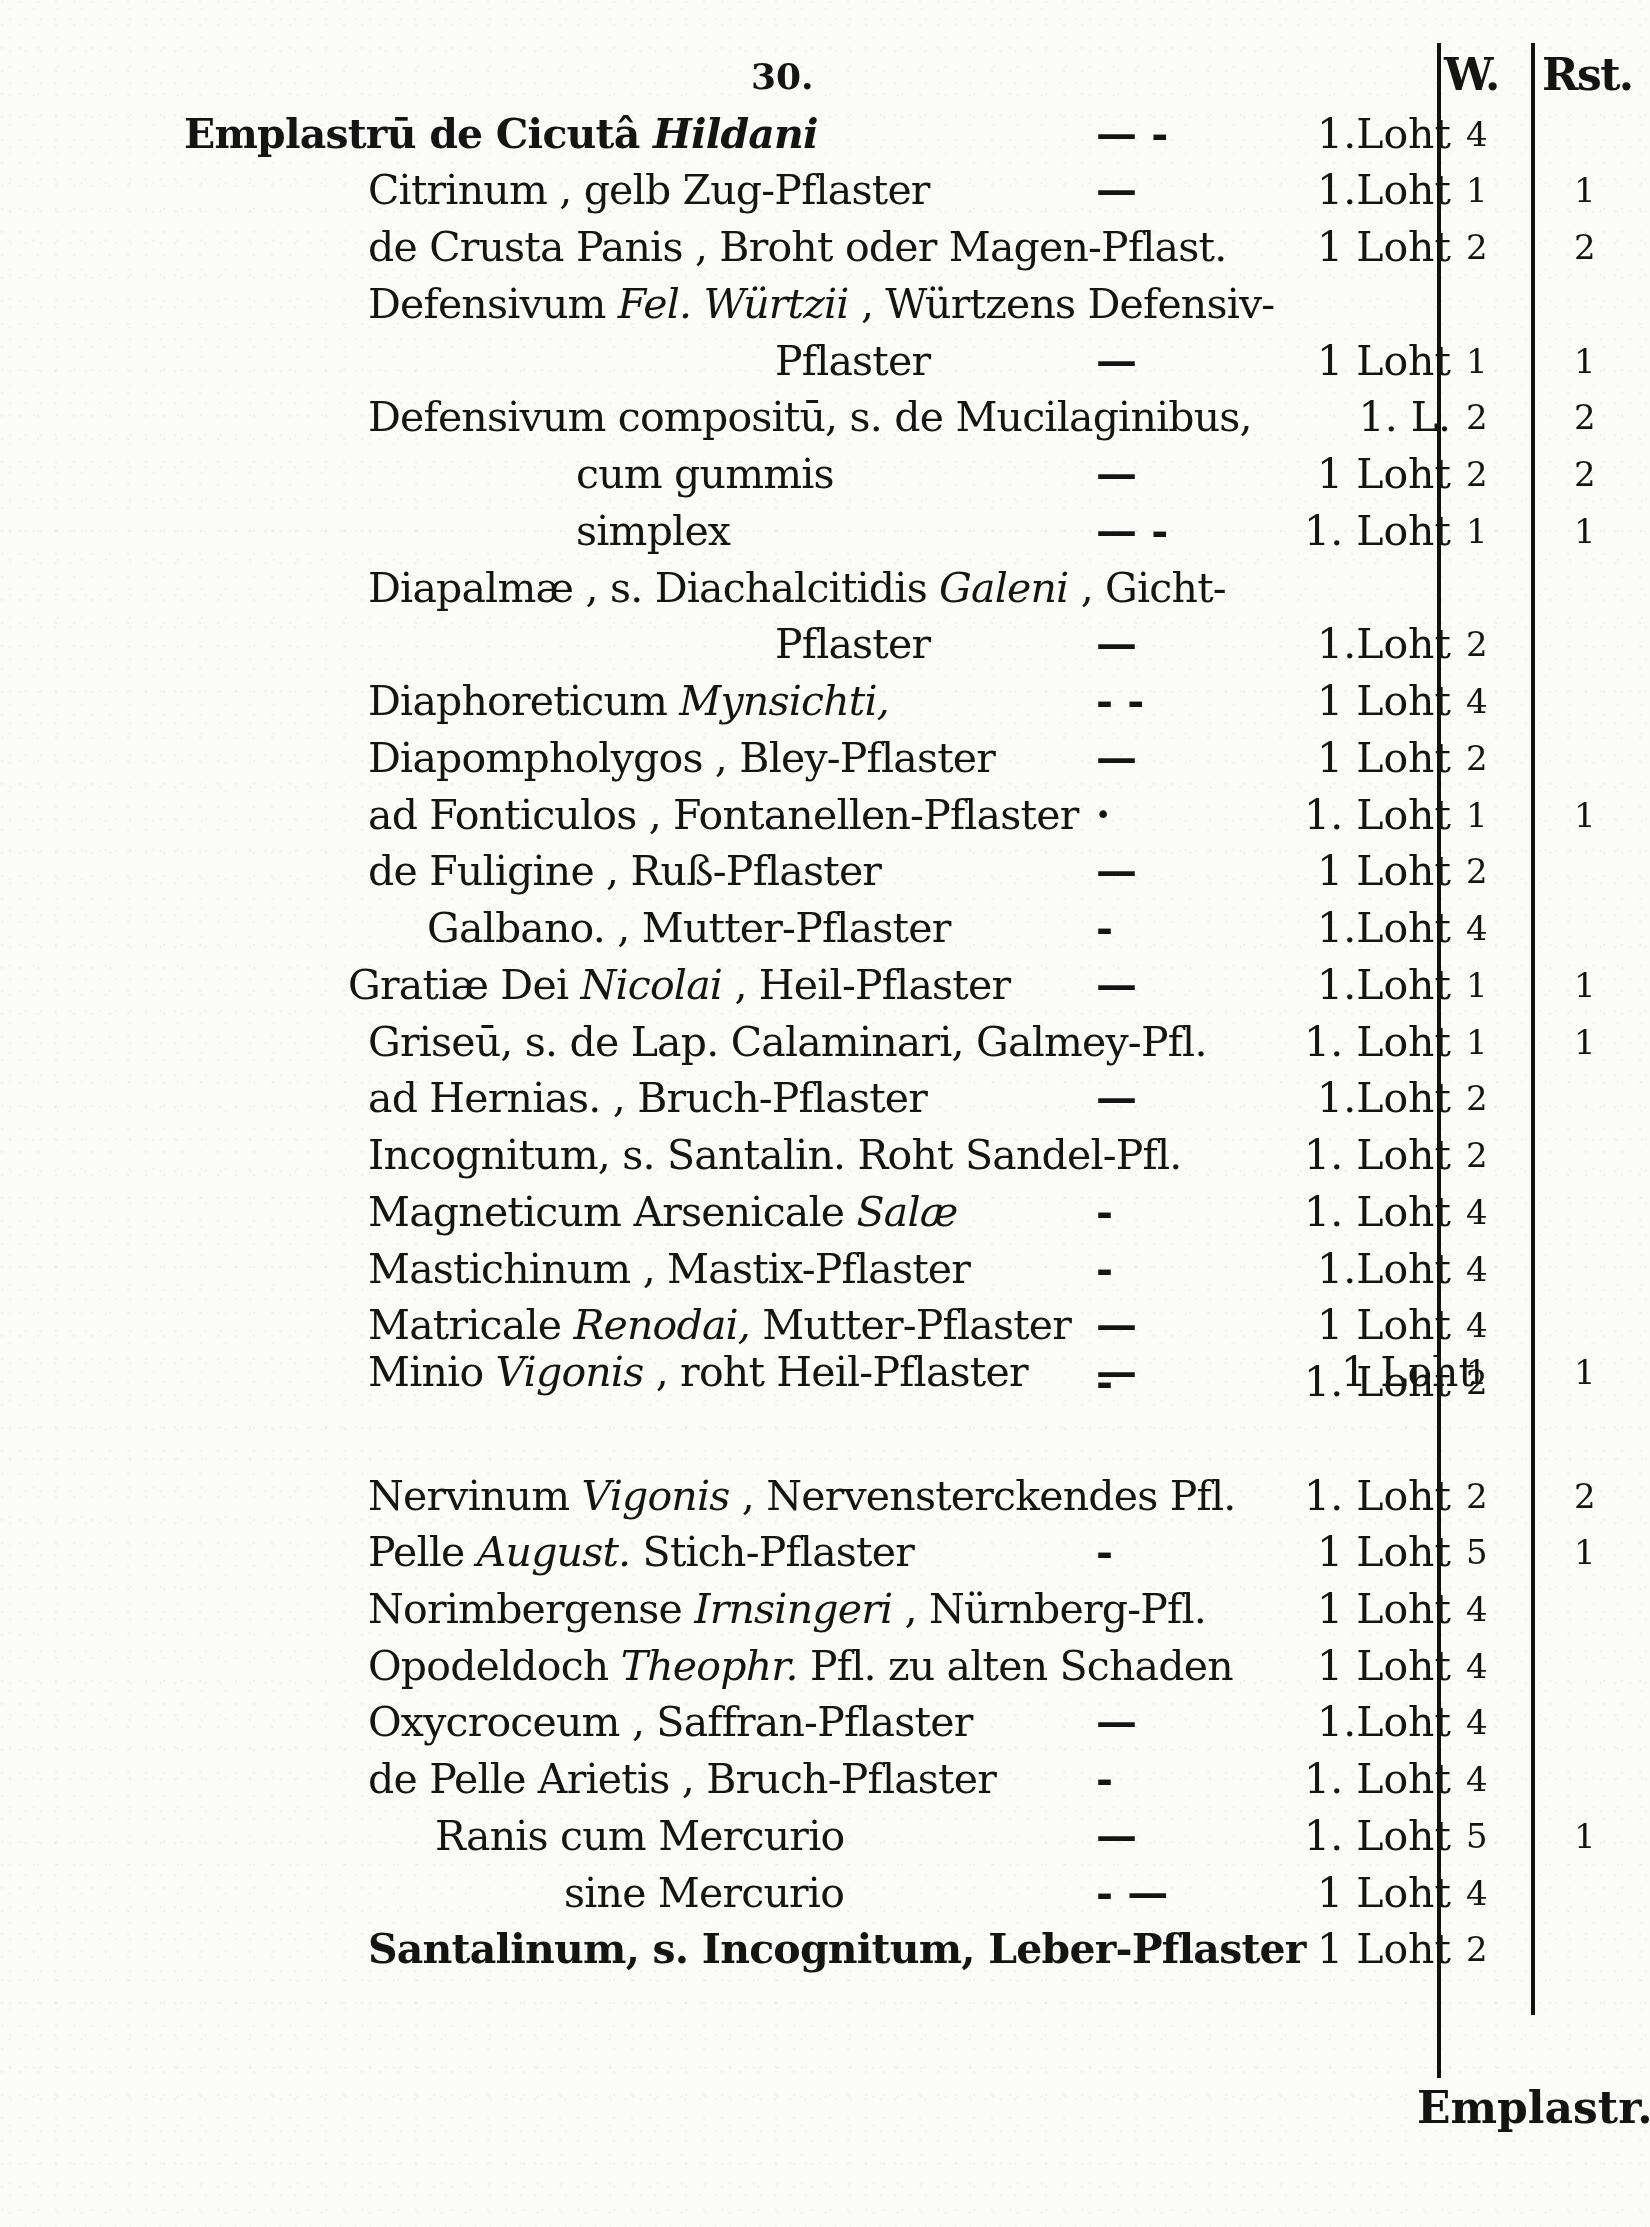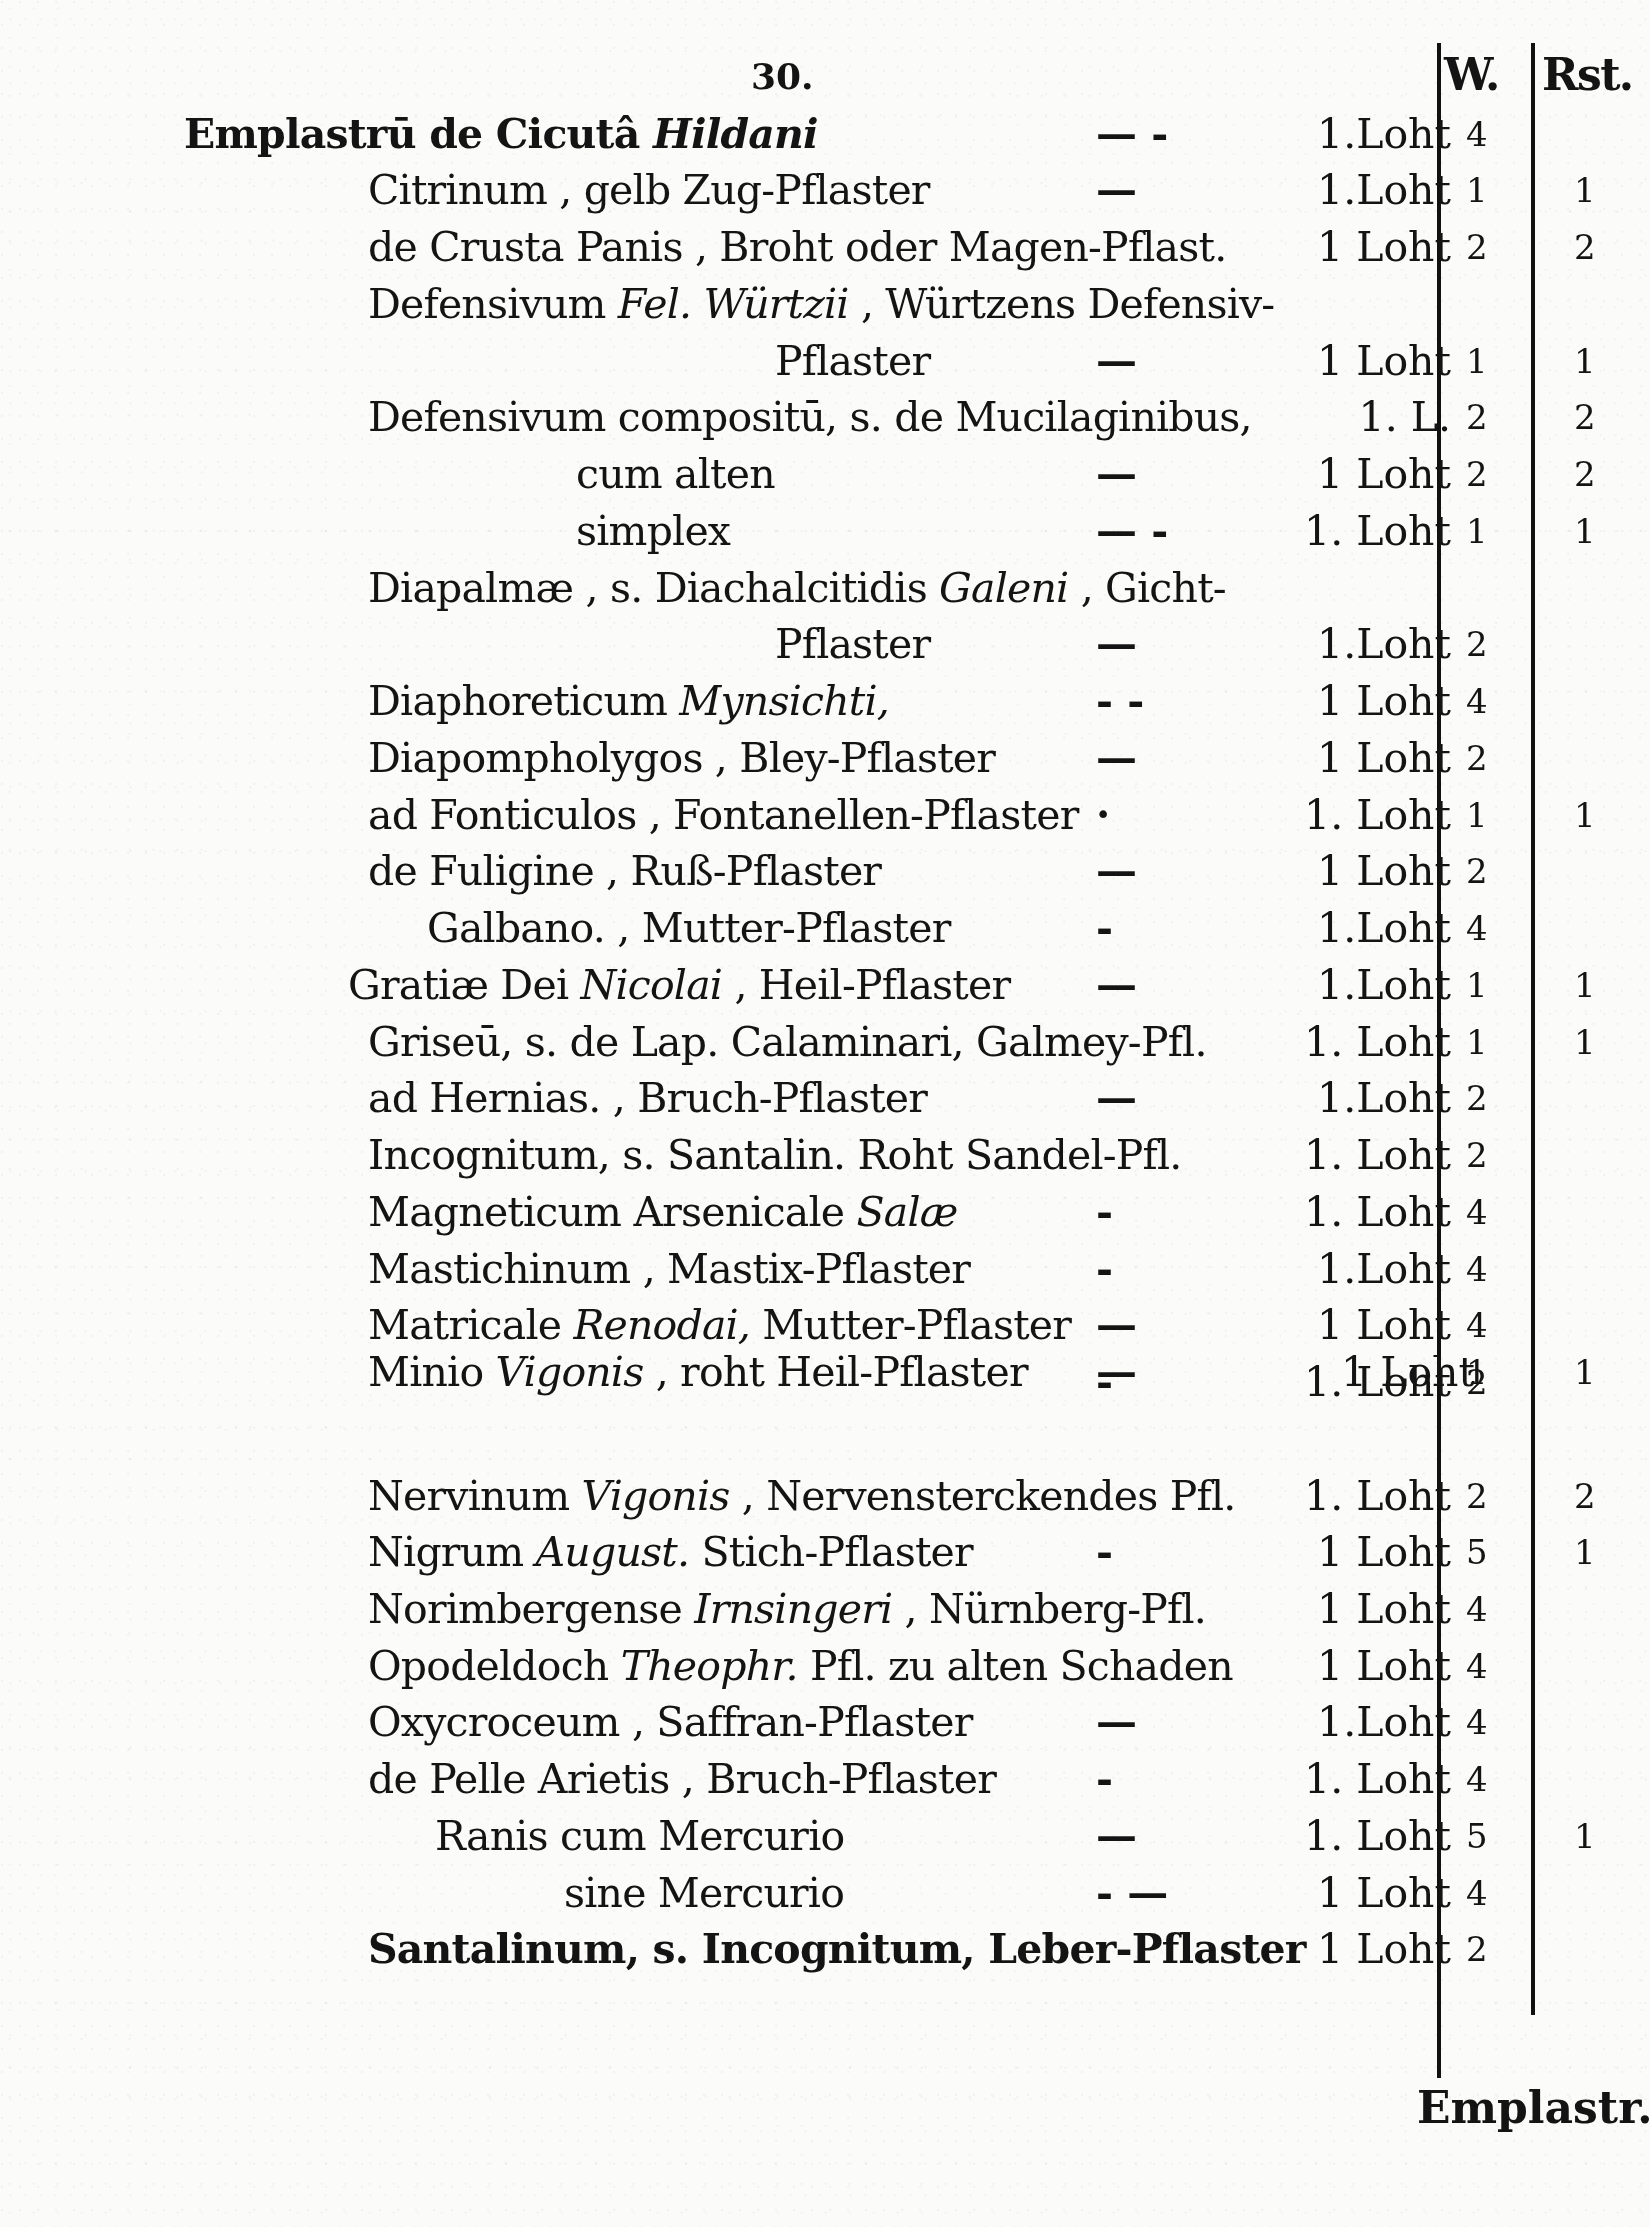--- a/index.html
+++ b/index.html
@@ -102,21 +102,21 @@
       <div class="r">1</div>
     </div>
     <div class="row" style="top: 389px;">
       <div class="txt" style="left: 352px;"><span>Defensivum compositū, s. de Mucilaginibus,</span> <i></i><span></span></div>
       <div class="dash" style="left: 1080px;"></div>
       <div class="unit">1. L.</div>
       <div class="w">2</div>
       <div class="r">2</div>
     </div>
     <div class="row" style="top: 446px;">
-      <div class="txt" style="left: 560px;"><span>cum alten</span> <i></i><span></span></div>
+      <div class="txt" style="left: 560px;"><span>cum gummis</span> <i></i><span></span></div>
       <div class="dash" style="left: 1080px;">—</div>
       <div class="unit">1 Loht</div>
       <div class="w">2</div>
       <div class="r">2</div>
     </div>
     <div class="row" style="top: 503px;">
       <div class="txt" style="left: 560px;"><span>simplex</span> <i></i><span></span></div>
       <div class="dash" style="left: 1080px;">—   -</div>
       <div class="unit">1. Loht</div>
       <div class="w">1</div>
@@ -234,21 +234,21 @@
       <div class="r">1</div>
     </div>
     <div class="row" style="top: 1468px;">
       <div class="txt" style="left: 352px;"><span>Nervinum</span> <i>Vigonis</i><span> ,  Nervensterckendes Pfl.</span></div>
       <div class="dash" style="left: 1080px;"></div>
       <div class="unit">1. Loht</div>
       <div class="w">2</div>
       <div class="r">2</div>
     </div>
     <div class="row" style="top: 1524px;">
-      <div class="txt" style="left: 352px;"><span>Nigrum</span> <i>August.</i><span> Stich-Pflaster</span></div>
+      <div class="txt" style="left: 352px;"><span>Pelle</span> <i>August.</i><span> Stich-Pflaster</span></div>
       <div class="dash" style="left: 1080px;">-</div>
       <div class="unit">1 Loht</div>
       <div class="w">5</div>
       <div class="r">1</div>
     </div>
     <div class="row" style="top: 1581px;">
       <div class="txt" style="left: 352px;"><span>Norimbergense</span> <i>Irnsingeri</i><span> , Nürnberg-Pfl.</span></div>
       <div class="dash" style="left: 1080px;"></div>
       <div class="unit">1 Loht</div>
       <div class="w">4</div>

